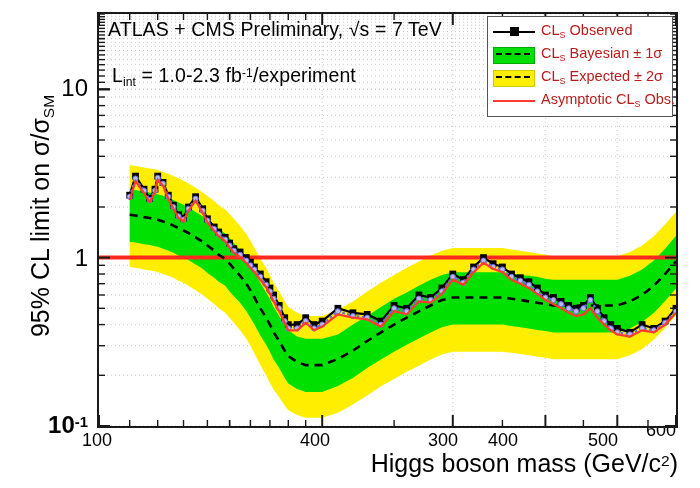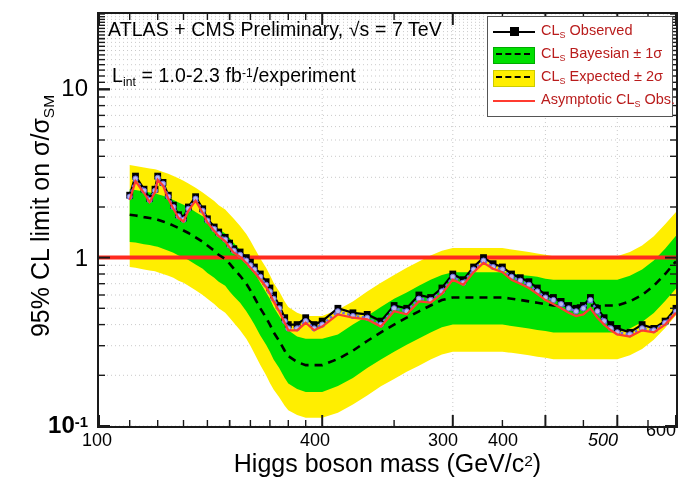--- a/index.html
+++ b/index.html
@@ -10,21 +10,21 @@
   .ylabel{
     position:absolute;left:-168px;top:200px;width:420px;
     transform:rotate(-90deg);transform-origin:center center;
     text-align:center;font-size:25px;color:#000;white-space:nowrap;
   }
   .sub{font-size:0.62em;vertical-align:-0.32em;}
   .sup{font-size:0.62em;vertical-align:0.42em;}
 
   
   .xlabel{
-    position:absolute;left:97px;top:449px;width:581px;text-align:center;
+    position:absolute;left:97px;top:449px;width:581px;text-align:right;
     font-size:25px;color:#000;white-space:nowrap;
   }
 
   
   #frame{
     position:absolute;left:97px;top:12px;width:581px;height:416px;
     border:2px solid #1a1a1a;background:#fff;overflow:hidden;box-sizing:border-box;
   }
   #plotsvg{position:absolute;left:0;top:0;width:577px;height:412px;}
 
@@ -64,21 +64,21 @@
   </div>
 
   <div class="ytick" style="left:22px;top:74px;width:66px;">10</div>
   <div class="ytick" style="left:22px;top:244px;width:66px;">1</div>
   <div class="ytick" style="left:14px;top:411px;width:74px;font-weight:bold;">10<span class="sup">-1</span></div>
 
   <div class="xtick" style="left:62px;top:430px;width:70px;">100</div>
   <div class="xtick" style="left:280px;top:430px;width:70px;">400</div>
   <div class="xtick" style="left:408px;top:430px;width:70px;">300</div>
   <div class="xtick" style="left:468px;top:430px;width:70px;">400</div>
-  <div class="xtick" style="left:568px;top:430px;width:70px;font-style:italic;">500</div>
+  <div class="xtick" style="left:568px;top:430px;width:70px;">500</div>
   <div class="xtick" style="left:626px;top:420px;width:70px;">600</div>
 
   <div class="xlabel">
     <span>Higgs boson mass (GeV/c</span><span class="sup">2</span><span>)</span>
   </div>
 
   <div id="frame">
     <svg id="plotsvg" viewBox="0 0 577 412" preserveAspectRatio="none">
         <g>
           <line x1="0" y1="412.0" x2="577" y2="412.0" stroke="#bbbbbb" stroke-width="0.8" stroke-dasharray="1,3"></line>

